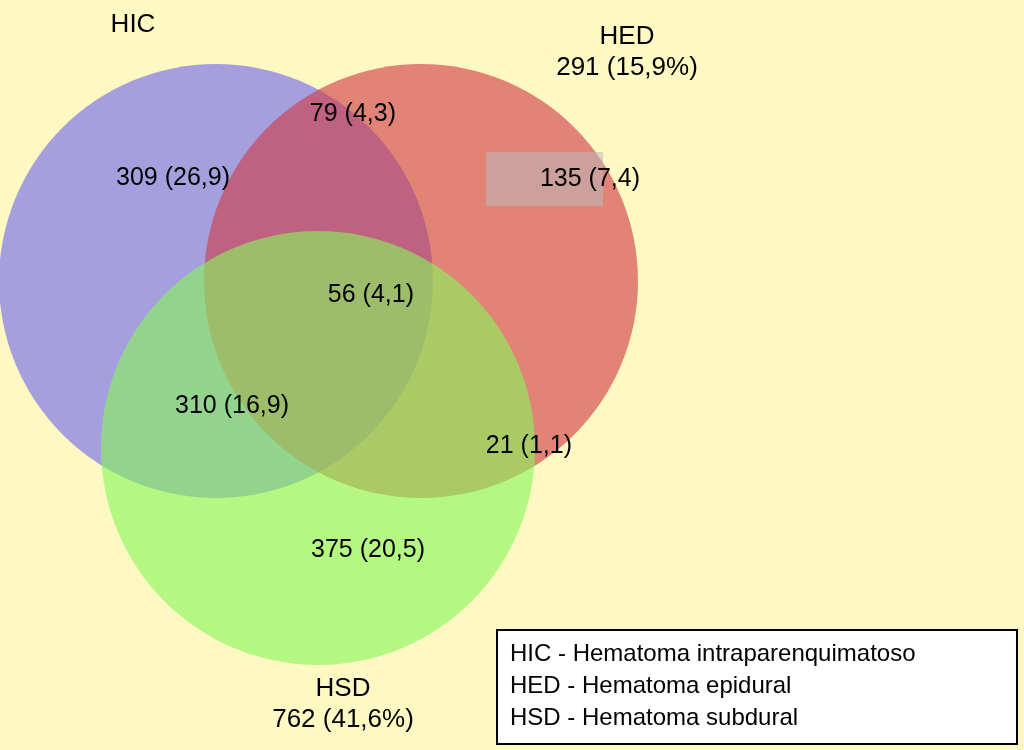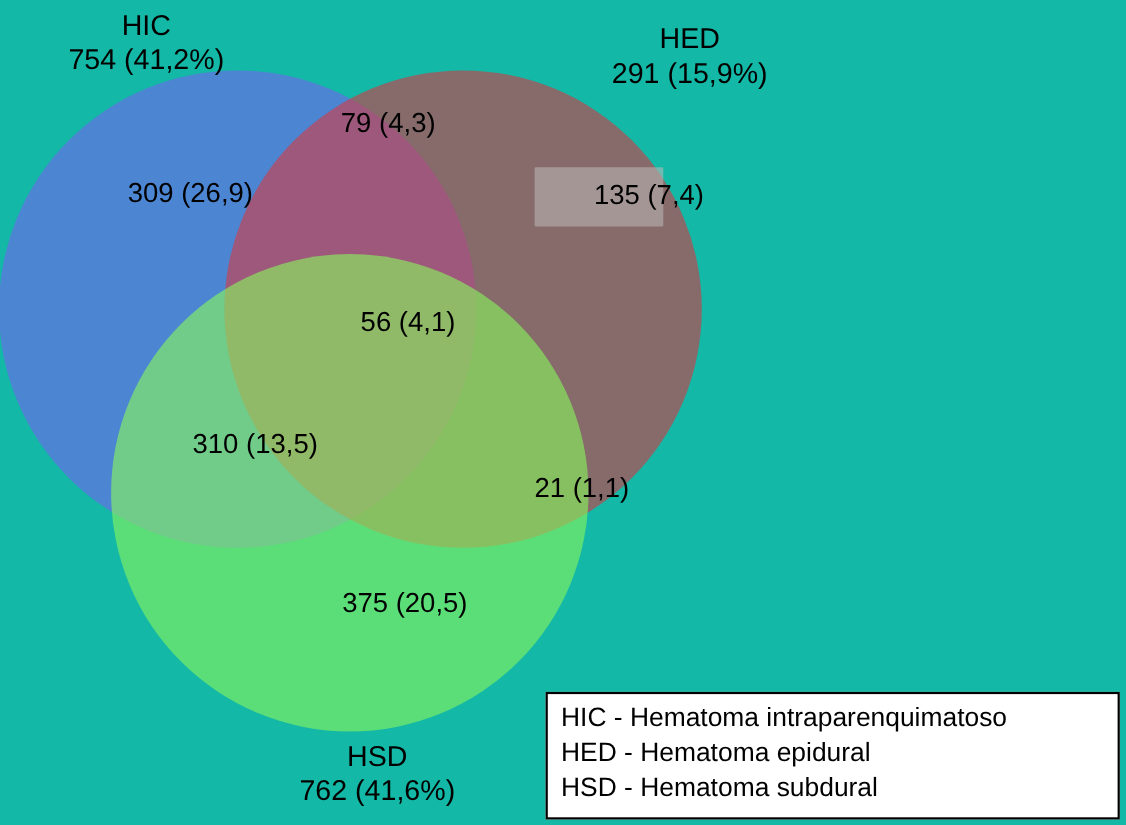--- a/index.html
+++ b/index.html
@@ -9,21 +9,21 @@
     background: #ffffff;
   }
   body {
     font-family: "Liberation Sans", sans-serif;
     -webkit-font-smoothing: antialiased;
   }
   #page {
     position: relative;
     width: 1024px;
     height: 750px;
-    background: #14b8a6;
+    background: #fef9c3;
     overflow: hidden;
   }
 
   
   .venn-stage {
     position: absolute;
     left: 0;
     top: 0;
     width: 1024px;
     height: 750px;
@@ -95,21 +95,20 @@
       <circle cx="216" cy="281" r="217" fill="#6f67ef" fill-opacity="0.62"></circle>
 
       <circle cx="421" cy="281" r="217" fill="#cf3c47" fill-opacity="0.62"></circle>
 
       <circle cx="318" cy="448" r="217" fill="#88f55c" fill-opacity="0.62"></circle>
     </svg>
   </div>
 
   <div class="lbl outer-label" style="left:18px; top:8px; width:230px;">
     <span class="set-name">HIC</span>
-    <span class="set-count">754 (41,2%)</span>
   </div>
 
   <div class="lbl outer-label" style="left:512px; top:20px; width:230px;">
     <span class="set-name">HED</span>
     <span class="set-count">291 (15,9%)</span>
   </div>
 
   <div class="lbl outer-label" style="left:228px; top:672px; width:230px;">
     <span class="set-name">HSD</span>
     <span class="set-count">762 (41,6%)</span>
@@ -117,21 +116,21 @@
 
   <div class="lbl region-label" style="left:206px; top:98px; width:190px;">79 (4,3)</div>
 
   <div class="lbl region-label" style="left:40px; top:162px; width:190px;">309 (26,9)</div>
 
   <div class="highlight-box" style="left:486px; top:152px; width:117px; height:54px;"></div>
   <div class="lbl region-label" style="left:450px; top:163px; width:190px;">135 (7,4)</div>
 
   <div class="lbl region-label" style="left:224px; top:279px; width:190px;">56 (4,1)</div>
 
-  <div class="lbl region-label" style="left:99px; top:390px; width:190px;">310 (13,5)</div>
+  <div class="lbl region-label" style="left:99px; top:390px; width:190px;">310 (16,9)</div>
 
   <div class="lbl region-label" style="left:382px; top:390px; width:190px;margin-top:40px;">21 (1,1)</div>
 
   <div class="lbl region-label" style="left:195px; top:534px; width:230px;">375 (20,5)</div>
 
   <div class="legend" style="left:496px; top:629px; width:522px; height:116px;">
     <div class="legend-row">HIC - Hematoma intraparenquimatoso</div>
     <div class="legend-row">HED - Hematoma epidural</div>
     <div class="legend-row">HSD - Hematoma subdural</div>
   </div>

